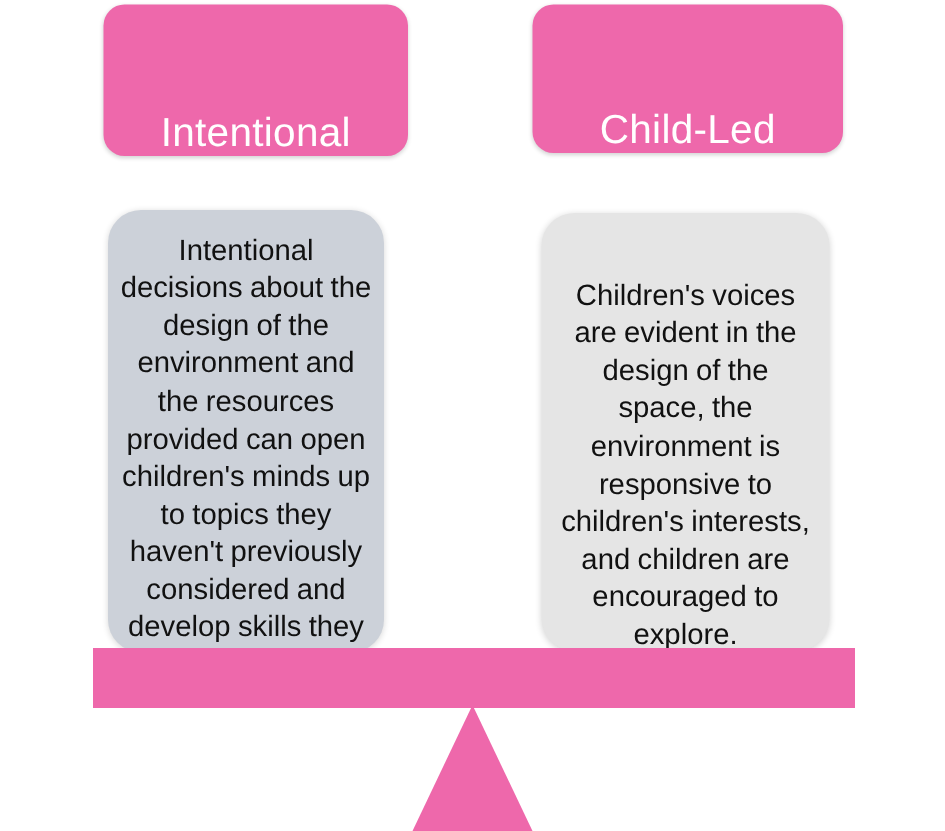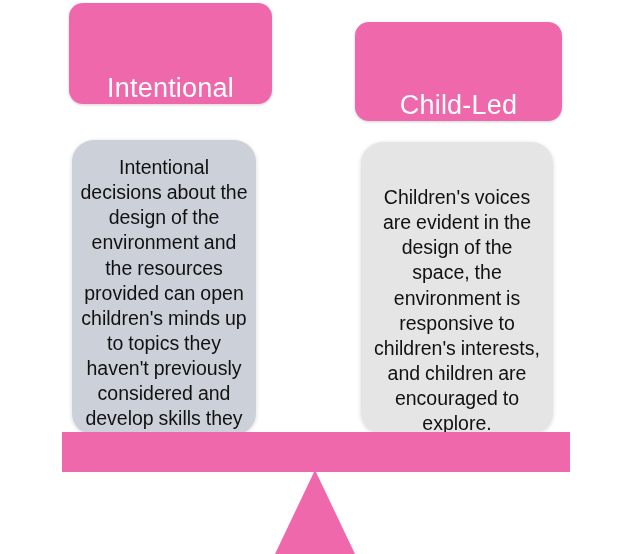--- a/index.html
+++ b/index.html
@@ -32,21 +32,21 @@
     color: #ffffff;
     font-size: 27px;
     font-weight: 400;
     letter-spacing: 0.2px;
     line-height: 1.1;
     text-align: center;
     white-space: nowrap;
   }
 
   #chip-left  { left: 69px;  top: 3px; width: 203px; height: 101px; }
-  #chip-right { left: 355px; top: 3px; width: 207px; height: 99px; margin-top: 19px; }
+  #chip-right { left: 355px; top: 3px; width: 207px; height: 99px; }
 
   
   .desc-card {
     position: absolute;
     background: #ccd1d9;
     border-radius: 22px;
     box-shadow: 0 1px 4px rgba(0,0,0,0.16);
     display: flex;
     align-items: flex-start;
     justify-content: center;

